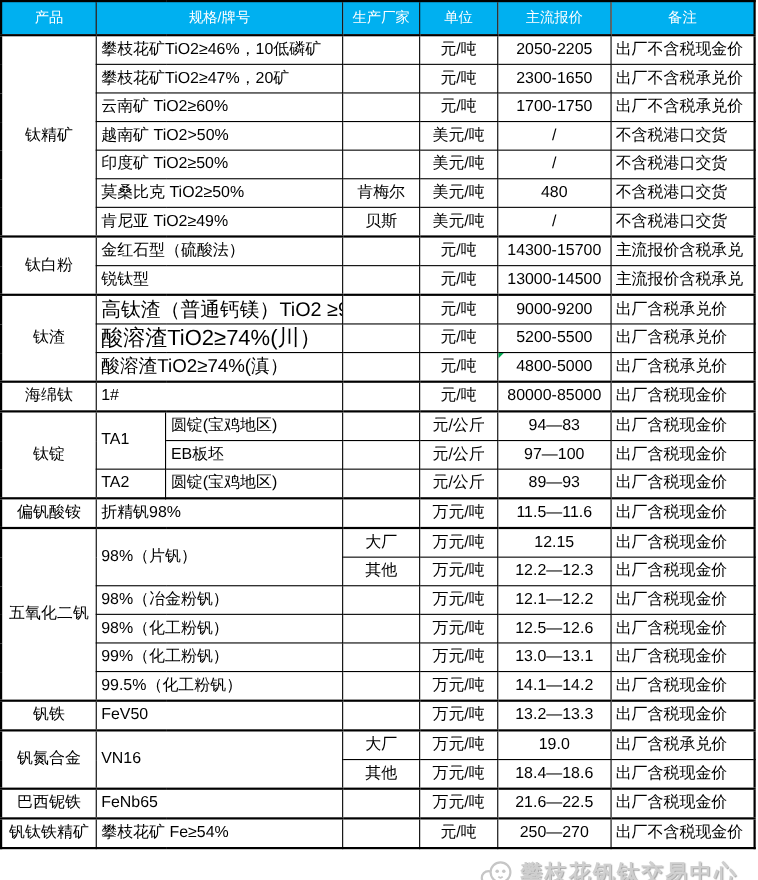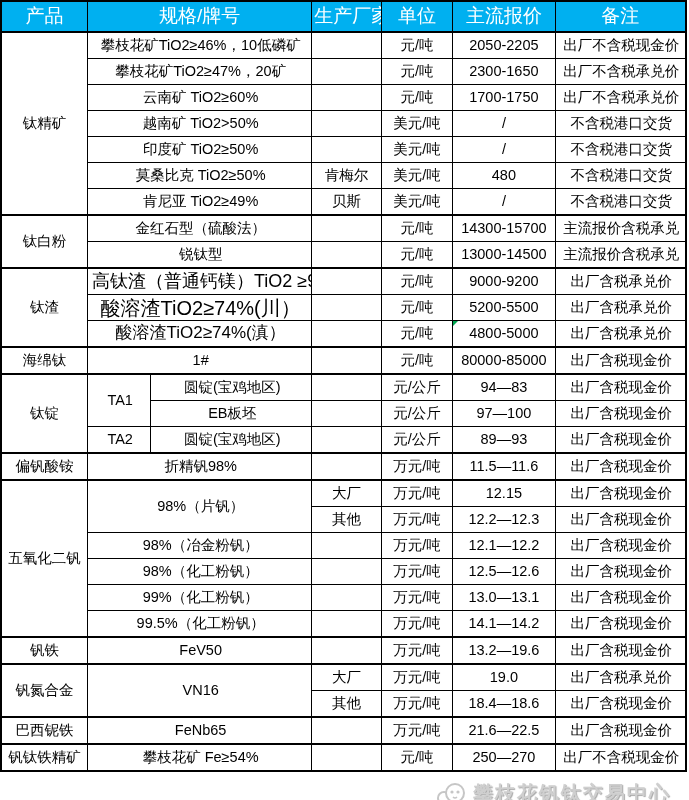--- a/index.html
+++ b/index.html
@@ -21,26 +21,26 @@
   }
   .price-table th,.price-table td{
     border:1px solid var(--border);
     overflow:hidden;white-space:nowrap;
     vertical-align:middle;text-align:center;
     font-size:14.5px;line-height:1.1;
     padding:0 2px;
   }
   .price-table thead th{
     background:var(--header-bg);color:var(--header-text);
-    height:29px;font-size:19px;font-weight:400;
+    height:29px;font-size:13px;font-weight:400;
     border-bottom-width:2px;
   }
   .price-table tbody td{height:25px;}
   .price-table tbody tr.group-start td{border-top-width:2px;}
-  .price-table td.al{text-align:center;padding-left:4px;margin-top:35px;}
+  .price-table td.al{text-align:left;padding-left:4px;margin-top:35px;}
   .price-table td.has-marker{position:relative;}
   .price-table .marker{
     position:absolute;top:0;left:0;width:0;height:0;display:block;
     border-top:5px solid var(--marker);border-right:5px solid transparent;
   }
   .footer{
     display:flex;align-items:center;justify-content:flex-end;
     padding:8px 18px 0 0;gap:6px;
   }
   .brand-text{
@@ -241,21 +241,21 @@
         <td></td>
         <td>万元/吨</td>
         <td>14.1—14.2</td>
         <td class="al">出厂含税现金价</td>
       </tr>
       <tr class="group-start">
         <td>钒铁</td>
         <td colspan="2" class="al">FeV50</td>
         <td></td>
         <td>万元/吨</td>
-        <td>13.2—19.6</td>
+        <td>13.2—13.3</td>
         <td class="al">出厂含税现金价</td>
       </tr>
       <tr class="group-start">
         <td rowspan="2">钒氮合金</td>
         <td colspan="2" rowspan="2" class="al">VN16</td>
         <td>大厂</td>
         <td>万元/吨</td>
         <td>19.0</td>
         <td class="al">出厂含税承兑价</td>
       </tr>

